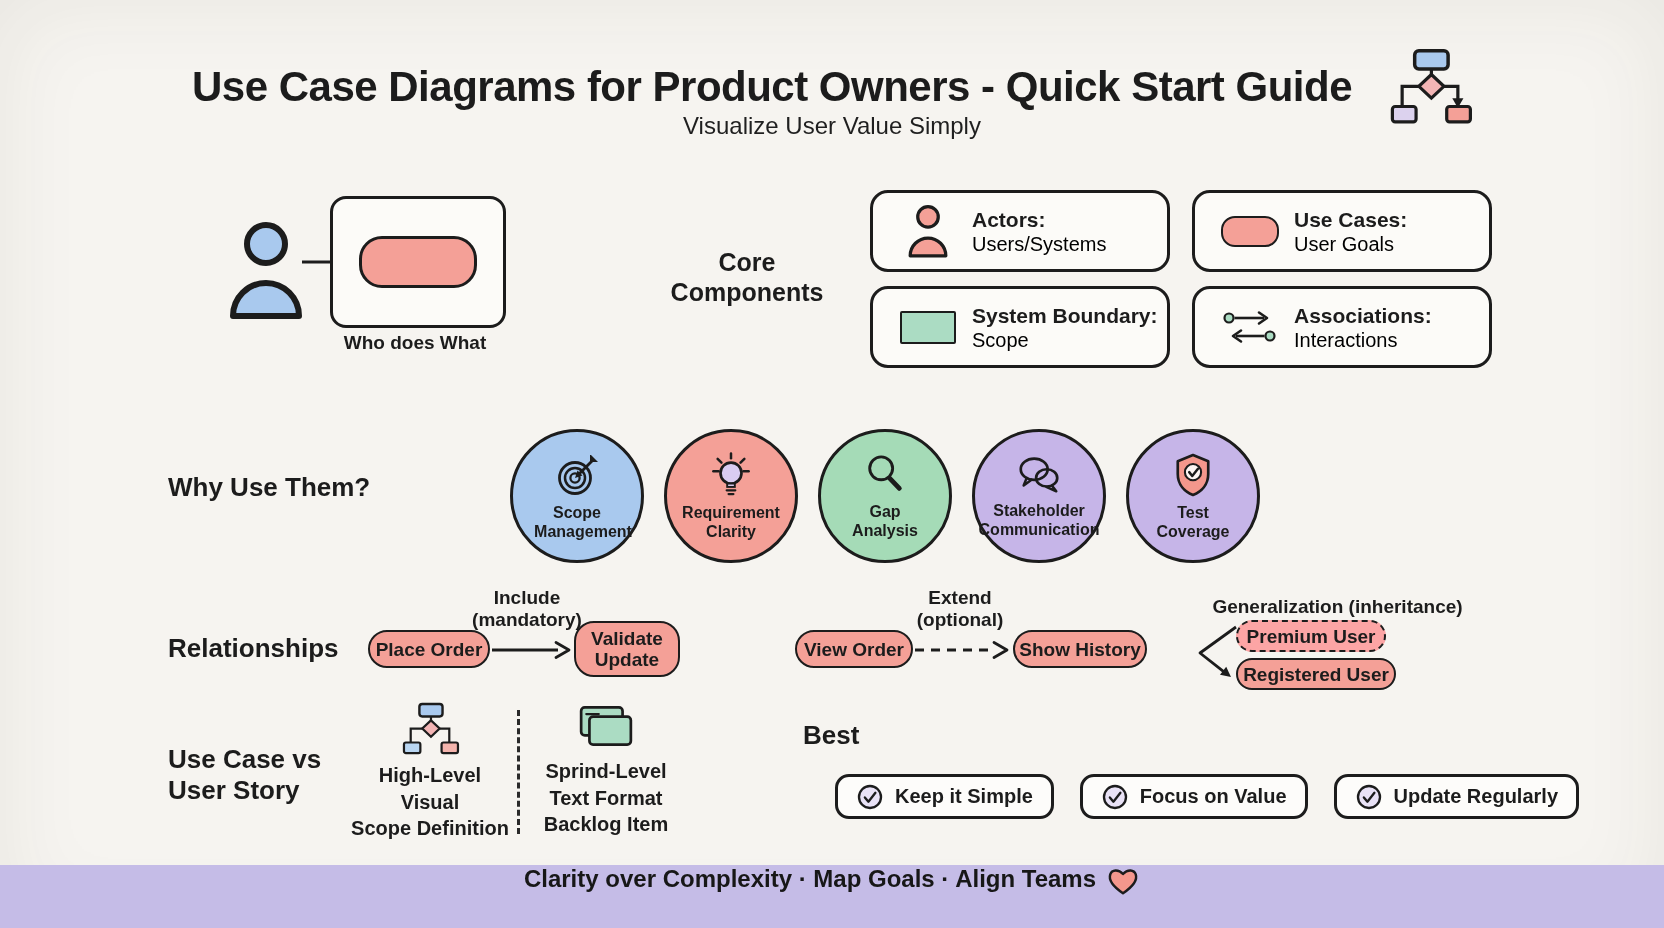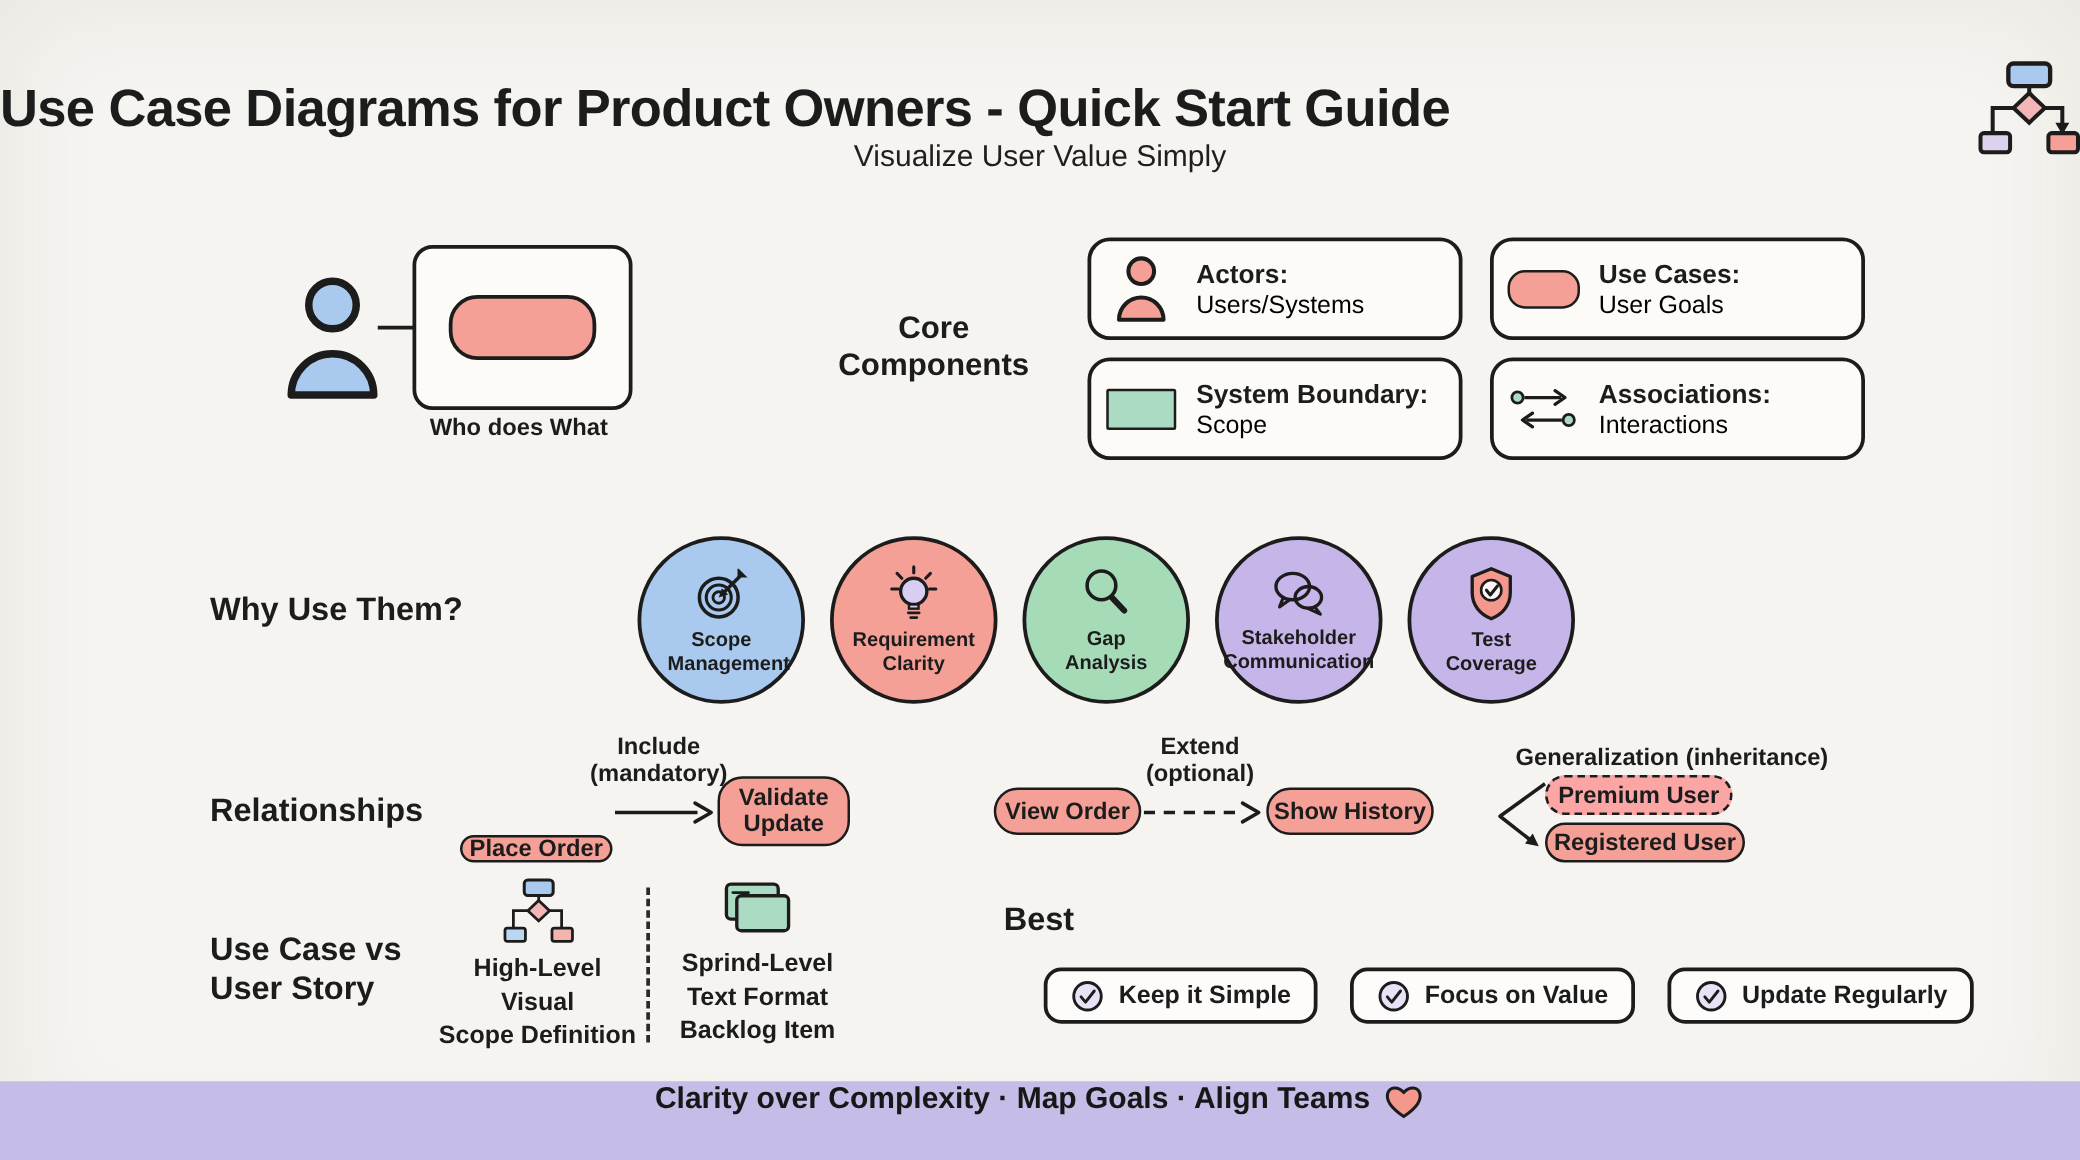--- a/index.html
+++ b/index.html
@@ -4,30 +4,30 @@
 <style>
   html,body{margin:0;padding:0;background:#e8e6e2;}
   .canvas{
     position:relative;width:1664px;height:928px;margin:0 auto;
     background:#f6f4f0;overflow:hidden;color:#1c1c1c;
     font-family:"Liberation Sans",sans-serif;
     box-shadow:inset 0 0 90px rgba(60,50,30,.07);
   }
   .abs{position:absolute;}
   
-  .title-row{position:absolute;top:48px;left:0;right:0;display:flex;justify-content:space-between;align-items:center;gap:36px;}
+  .title-row{position:absolute;top:48px;left:0;right:0;display:flex;justify-content:center;align-items:center;gap:36px;}
   .title{font-size:42px;font-weight:800;letter-spacing:-.5px;white-space:nowrap;}
   .subtitle{position:absolute;top:112px;left:0;right:0;text-align:center;font-size:24px;font-weight:500;color:#1f1f1f;}
   
   .intro-box{left:330px;top:196px;width:170px;height:126px;background:#fcfbf8;border:3px solid #1c1c1c;border-radius:16px;display:flex;align-items:center;justify-content:center;}
   .intro-oval{width:112px;height:46px;background:#f4a097;border:3px solid #1c1c1c;border-radius:23px;}
   .intro-caption{left:318px;top:332px;width:194px;text-align:center;font-size:19px;font-weight:700;}
   
   .core-label{left:632px;top:247px;width:230px;text-align:center;font-size:25px;font-weight:800;line-height:30px;}
-  .card{width:300px;height:82px;background:#fcfbf8;border:3px solid #1c1c1c;border-radius:18px;display:flex;align-items:center;gap:15px;padding-left:11px;box-sizing:border-box;}
+  .card{width:300px;height:82px;background:#fcfbf8;border:3px solid #1c1c1c;border-radius:18px;display:flex;align-items:center;gap:15px;padding-left:26px;box-sizing:border-box;}
   .card-title{font-size:21px;font-weight:800;line-height:25px;}
   .card-sub{font-size:20px;font-weight:400;line-height:24px;color:#000000;}
   .icon-box{width:58px;display:flex;justify-content:center;align-items:center;}
   .oval-icon{width:54px;height:27px;background:#f4a097;border:2.6px solid #1c1c1c;border-radius:14px;}
   .rect-icon{width:52px;height:29px;background:#abdcc3;border:2.6px solid #1c1c1c;border-radius:2px;}
   
   .section-label{font-size:26px;font-weight:800;}
   .circle{width:134px;height:134px;border:3.5px solid #1c1c1c;border-radius:50%;box-sizing:border-box;display:flex;flex-direction:column;align-items:center;justify-content:center;text-align:center;top:429px;}
   .circle .lbl{font-size:16px;font-weight:700;line-height:19px;margin-top:5px;}
   .c-blue{background:#a9c9ee;} .c-salmon{background:#f4a097;} .c-green{background:#a5dbb7;} .c-lav{background:#c6b5e8;}
@@ -208,21 +208,21 @@
         <circle cx="21" cy="21" r="8.5" fill="#fdf6f4" stroke="#1c1c1c" stroke-width="2.2"></circle>
         <path d="M17 21 l3.2 4 l6 -7.5" fill="none" stroke="#1c1c1c" stroke-width="2.6" stroke-linecap="round" stroke-linejoin="round"></path>
       </svg>
     </span>
     <div class="lbl">Test</div>
     <div class="lbl" style="margin-top:0;">Coverage</div>
   </div>
 
   <div class="abs section-label" style="left:168px;top:633px;">Relationships</div>
 
-  <div class="pill" style="left:368px;top:668px;width:122px;height:22px;">
+  <div class="pill" style="left:368px;top:630px;width:122px;height:38px;">
     <div>Place Order</div>
   </div>
   <div class="arrow-label" style="left:452px;top:587px;width:150px;">
     <div>Include</div>
     <div>(mandatory)</div>
   </div>
   <span class="abs" style="left:492px;top:639px;">
     <svg width="80" height="22" viewBox="0 0 80 22">
       <line x1="0" y1="11" x2="66" y2="11" stroke="#1c1c1c" stroke-width="2.8"></line>
       <polyline points="64,3.5 77,11 64,18.5" fill="none" stroke="#1c1c1c" stroke-width="2.8" stroke-linecap="round" stroke-linejoin="round"></polyline>

